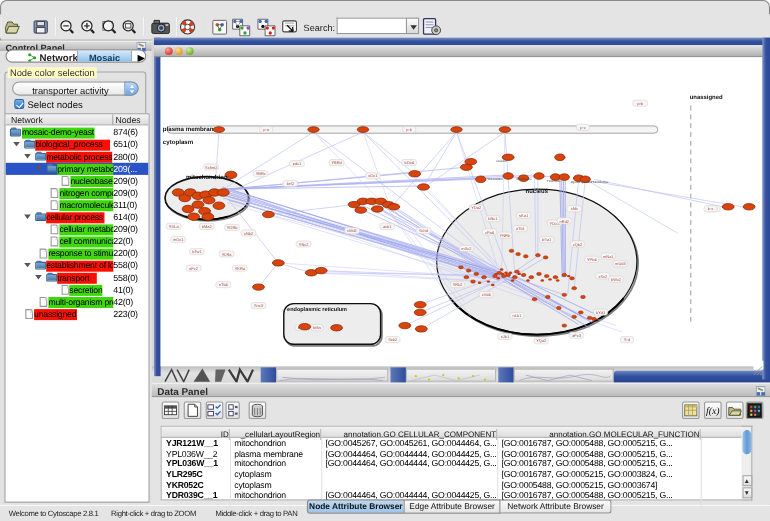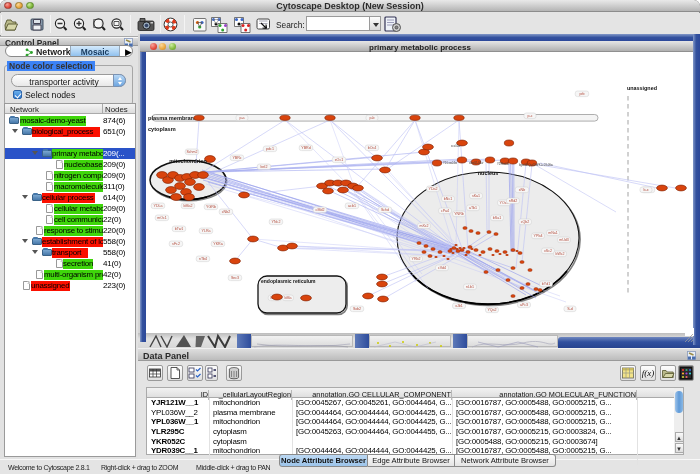--- a/index.html
+++ b/index.html
@@ -23,21 +23,21 @@
 
 #cpanel{left:0;top:38px;width:138px;height:421px;background:#e2e2e2}
 #cphead{left:0;top:0;width:138px;height:8px;background:linear-gradient(180deg,#dedede,#bdbdbd);border-bottom:1px solid #9a9a9a}
 #cphead .t{left:5px;top:-0.5px;font-size:8.3px;font-weight:bold;color:#2a2a2a}
 #tabbar{left:5px;top:7px;width:128px;height:11.5px;background:#fff;border:1px solid #8a8a8a;border-radius:6px;overflow:hidden}
 #tab-mosaic{left:64px;top:0;width:50px;height:11.5px;background:linear-gradient(180deg,#d4eafc,#8fc0ee 85%,#7ab2e8);border-left:1px solid #98a8b8;border-right:1px solid #98a8b8}
 #tabbar .nt{left:14px;top:0.8px;font-size:8.8px;font-weight:bold;color:#222}
 #tabbar .mt{left:66px;top:1.2px;width:46px;text-align:center;font-size:8.4px;font-weight:bold;color:#173a5e}
 #tabarrow{left:119px;top:1px;font-size:9px;color:#000}
 #grpbox{left:4px;top:27px;width:129px;height:40px;border:1px solid #a6a6a6;border-radius:3px}
-#grplbl{left:7px;top:22.5px;font-size:8.5px;font-weight:bold;color:#333;background:#3b82f6;padding:0 2px}
+#grplbl{left:7px;top:22.5px;font-size:8.5px;font-weight:normal;color:#333;background:#fef9c3;padding:0 2px}
 #combo{left:11px;top:36px;width:115px;height:13px;background:linear-gradient(#ffffff,#e8e8e8);border:1px solid #9a9a9a;border-radius:7px}
 #combo .t{left:10px;top:1.5px;width:84px;text-align:center;font-size:8.5px;color:#111}
 #combostep{right:-1px;top:-1px;width:13px;height:13px;border-radius:0 7px 7px 0;background:linear-gradient(180deg,#b8d8f6,#6ea6e0);border:1px solid #7a93b5}
 #combostep:before{content:"";position:absolute;left:3.5px;top:1.5px;border-left:2.8px solid transparent;border-right:2.8px solid transparent;border-bottom:3.6px solid #fff}
 #combostep:after{content:"";position:absolute;left:3.5px;bottom:1.5px;border-left:2.8px solid transparent;border-right:2.8px solid transparent;border-top:3.6px solid #fff}
 #check{left:13px;top:52px;width:8.6px;height:8.6px;border-radius:2px;background:linear-gradient(#6db0ec,#2e7ad2);border:1px solid #2a62a8}
 #check:after{content:"";position:absolute;left:1.6px;top:0.8px;width:3.4px;height:5px;border:solid #fff;border-width:0 1.6px 1.6px 0;transform:rotate(40deg)}
 #checklbl{left:25px;top:52px;font-size:8.7px;color:#111}
 
 #tree{left:4px;top:65px;width:132px;height:354px;background:#fff;border:1px solid #9a9a9a;overflow:hidden}
@@ -88,26 +88,20 @@
 #dscroll{left:536px;top:39px;width:10px;height:68px;background:#eee;border:1px solid #aaa;border-left:none}
 #dthumb{left:1px;top:3px;width:8px;height:22px;border-radius:4px;background:linear-gradient(90deg,#9fc4ea,#5f9ad8 50%,#8ab8e4)}
 .sbtn{left:0.5px;width:9px;height:10px;background:linear-gradient(#fafafa,#ddd);border:1px solid #aaa;font-size:6px;text-align:center;color:#333;line-height:10px}
 
 .btab{top:106px;height:13px;border:1px solid #8a8a8a;font-size:7.6px;color:#111;text-align:center;background:linear-gradient(#fbfbfb,#e4e4e4);line-height:12px;white-space:nowrap}
 #btab1{left:141px;width:89px;border-radius:3px 0 0 3px;background:linear-gradient(#bcd8f2,#9cc4ea);font-weight:bold}
 #btab2{left:230px;width:87px;border-left:none}
 #btab3{left:317px;width:101px;border-left:none;border-radius:0 3px 3px 0}
 </style></head><body>
 <div id="app">
-<div class="abs" id="titlebar">
- <div class="abs light" style="left:4.4px;background:radial-gradient(circle at 35% 30%,#f6a49c,#e1493b 60%,#b33a30);border:0.5px solid #9a3b32"></div>
- <div class="abs light" style="left:15.4px;background:radial-gradient(circle at 35% 30%,#fbd89a,#e8a63c 60%,#c08030);border:0.5px solid #9f7b2e"></div>
- <div class="abs light" style="left:26.4px;background:radial-gradient(circle at 35% 30%,#cdeda0,#82b83c 60%,#5e9430);border:0.5px solid #5f8c2f"></div>
- <div class="abs t">Cytoscape Desktop (New Session)</div>
-</div>
 <div class="abs" id="toolbar">
 <svg class="abs" style="left:0;top:0" width="400" height="22" viewBox="0 0 400 22">
 <g stroke-linejoin="round">
 
 <path d="M5 12 L7 7 h4 l1.5 2 H16 l-1 8 H5.5 Z" fill="#b9b98a" stroke="#55552e" stroke-width="0.9"></path>
 <path d="M5.5 17 L8 11 h9.5 L15 17 Z" fill="#d6d6a8" stroke="#55552e" stroke-width="0.9"></path>
 
 <rect x="31" y="6" width="12" height="11" rx="1" fill="#8899aa" stroke="#334455" stroke-width="0.9"></rect>
 <rect x="33.5" y="6.5" width="7" height="4" fill="#dde4ea" stroke="#445"></rect>
 <rect x="33" y="12" width="8" height="5" fill="#eef1f4" stroke="#445"></rect>
@@ -229,20 +223,26 @@
 <div class="abs trow" style="top:11px">
           <div class="fold" style="left:4px"></div>
           <div class="lbl gbg" style="left:15px;width:66px">mosaic-demo-yeast</div>
           <div class="num" style="">874(6)</div>
         </div>
 <div class="abs trow" style="top:22px">
           <div class="arr" style="left:7px"></div>
           <div class="fold" style="left:17px"></div>
           <div class="lbl rbg" style="left:27px;width:68px">biological_process</div>
           <div class="num" style="">651(0)</div>
+        </div>
+<div class="abs trow" style="top:33px">
+          <div class="arr" style="left:17px"></div>
+          <div class="fold" style="left:27px"></div>
+          <div class="lbl rbg" style="left:37px;width:60px">metabolic process</div>
+          <div class="num" style="">280(0)</div>
         </div>
 <div class="abs trow selrow" style="top:44px">
           <div class="arr" style="left:27px"></div>
           <div class="fold" style="left:37px"></div>
           <div class="lbl gbg" style="left:47px;width:51px">primary metabo</div>
           <div class="num" style="color:#fff">209(...</div>
         </div>
 <div class="abs trow" style="top:55px">
           <div class="file" style="left:51px"></div>
           <div class="lbl gbg" style="left:59px;width:39px">nucleobase-</div>
@@ -344,21 +344,20 @@
             <path d="M10 3 L30 8 L50 3 L70 8" stroke="#99b" stroke-width="0.6" fill="none"></path>
           </svg></div>
  <div class="abs" id="bigblue"></div>
 </div>
 <div class="abs" id="frame-l"></div>
 <div class="abs" style="left:2px;top:0;width:560px;height:6.5px;background:linear-gradient(180deg,#8298c8,#33519e 50%,#2c489a)"></div>
 <div class="abs" id="ftitle">
  <div class="abs flight" style="left:9.5px;background:radial-gradient(circle at 35% 30%,#f6a49c,#e1493b 60%,#b33a30)"></div>
  <div class="abs flight" style="left:19px;background:radial-gradient(circle at 35% 30%,#fbd89a,#e8a63c 60%,#c08030)"></div>
  <div class="abs flight" style="left:28.5px;background:radial-gradient(circle at 35% 30%,#cdeda0,#82b83c 60%,#5e9430)"></div>
- <div class="abs t">primary metabolic process</div>
 </div>
 <div class="abs" id="canvas">
 <svg width="546" height="280" viewBox="0 0 546 280" style="position:absolute;left:0;top:0">
           <ellipse cx="342" cy="186" rx="91" ry="66" fill="none" stroke="#000" stroke-width="1.6" opacity="0.5" transform="translate(1.1,1.5)"></ellipse>
           <ellipse cx="342" cy="186" rx="91" ry="66" fill="#ececec" stroke="#111" stroke-width="1.1"></ellipse>
           <path d="M 263 219 A 91 66 0 0 0 421 219" fill="none" stroke="#000" stroke-width="1.8"></path>
           <rect x="6" y="62.5" width="446" height="6.6" rx="3.3" fill="#f4f4f4" stroke="#9a9a9a" stroke-width="0.8"></rect>
           <text x="2" y="67.5" font-size="5.6" font-weight="bold" fill="#111">plasma membrane</text>
           <text x="2" y="79" font-size="5.6" font-weight="bold" fill="#111">cytoplasm</text>
           <ellipse cx="42" cy="128" rx="38" ry="19.5" fill="none" stroke="#000" stroke-width="1.4" opacity="0.5" transform="translate(0.9,1.3)"></ellipse>
@@ -890,21 +889,20 @@
 </div>
 <div class="abs drow" style="top:29.2px">
 <div style="left:4px;width:57px;font-weight:bold">YPL036W__1</div>
 <div style="left:66px;width:78px">mitochondrion</div>
 <div style="left:149px;width:155px">[GO:0044464, GO:0044444, GO:0044425, G...</div>
 <div style="left:309px;width:182px">[GO:0016787, GO:0005488, GO:0005215, G...</div>
 </div>
 <div class="abs drow" style="top:38.8px">
 <div style="left:4px;width:57px;font-weight:bold">YLR295C</div>
 <div style="left:66px;width:78px">cytoplasm</div>
-<div style="left:149px;width:155px">[GO:0045263, GO:0044464, GO:0044455, G...</div>
 <div style="left:309px;width:182px">[GO:0016787, GO:0005215, GO:0003824, G...</div>
 </div>
 <div class="abs drow" style="top:48.4px">
 <div style="left:4px;width:57px;font-weight:bold">YKR052C</div>
 <div style="left:66px;width:78px">cytoplasm</div>
 <div style="left:309px;width:182px">[GO:0005488, GO:0005215, GO:0003674]</div>
 </div>
 <div class="abs drow" style="top:58.0px">
 <div style="left:4px;width:57px;font-weight:bold">YDR039C__1</div>
 <div style="left:66px;width:78px">mitochondrion</div>

